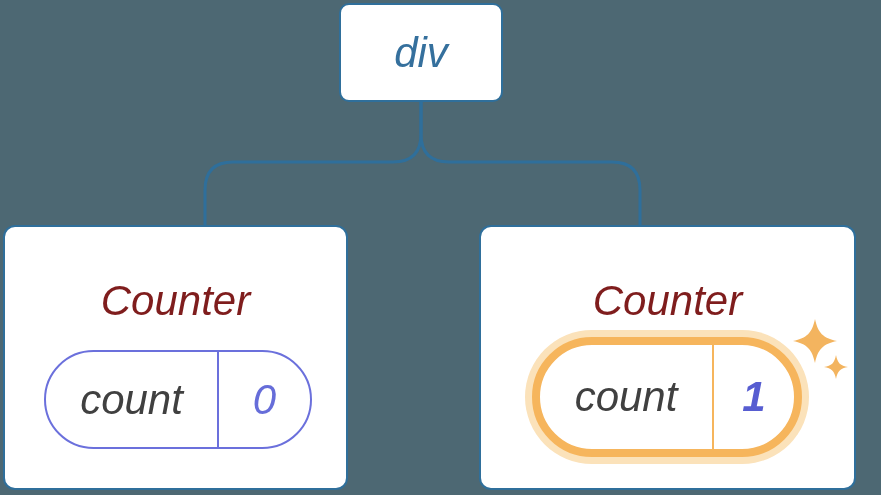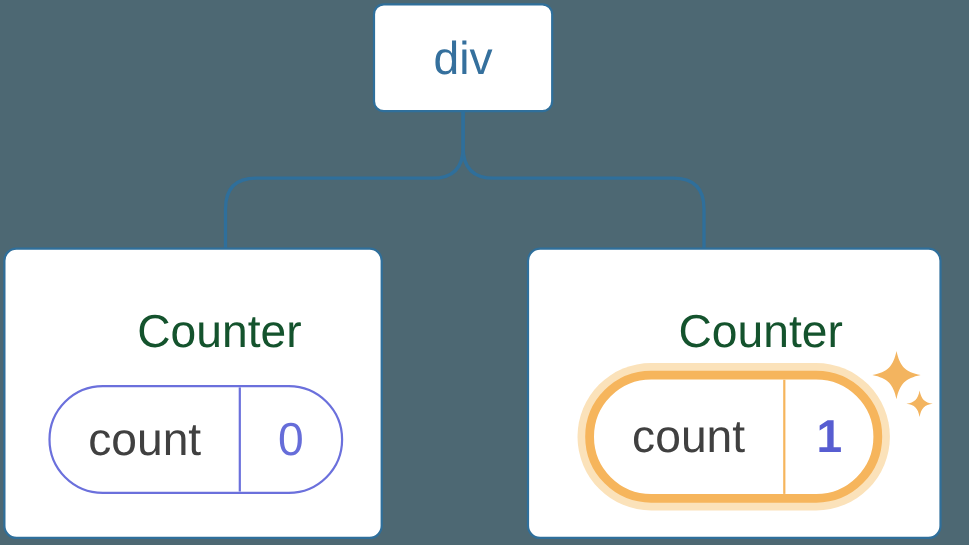--- a/index.html
+++ b/index.html
@@ -6,20 +6,21 @@
   body {
     font-family: "Liberation Sans", sans-serif;
     background: #4d6873;
   }
   .stage {
     position: relative;
     width: 881px;
     height: 495px;
     background: #4d6873;
     overflow: hidden;
+    font-style: italic;
   }
   .connectors {
     position: absolute;
     left: 0; top: 0;
     width: 881px; height: 495px;
   }
   .node-root {
     position: absolute;
     left: 339px; top: 3px;
     width: 160px; height: 95px;
@@ -44,25 +45,24 @@
     border: 2px solid #2f6f9b;
     border-radius: 12px;
   }
   .card-left  { left: 3px;   width: 341px; }
   .card-right { left: 479px; width: 373px; }
   .card-title {
     position: absolute;
     left: 0; top: 53px;
     width: 100%;
     text-align: center;
-    color: #14532d;
+    color: #7f1d1d;
     font-size: 42px;
     font-weight: 500;
     line-height: 42px;
-    padding-left: 24px;
   }
   .state-pill {
     position: absolute;
     background: #ffffff;
     display: flex;
     align-items: stretch;
     overflow: hidden;
     border: 2px solid #6b70dc;
     border-radius: 60px;
     box-sizing: border-box;

